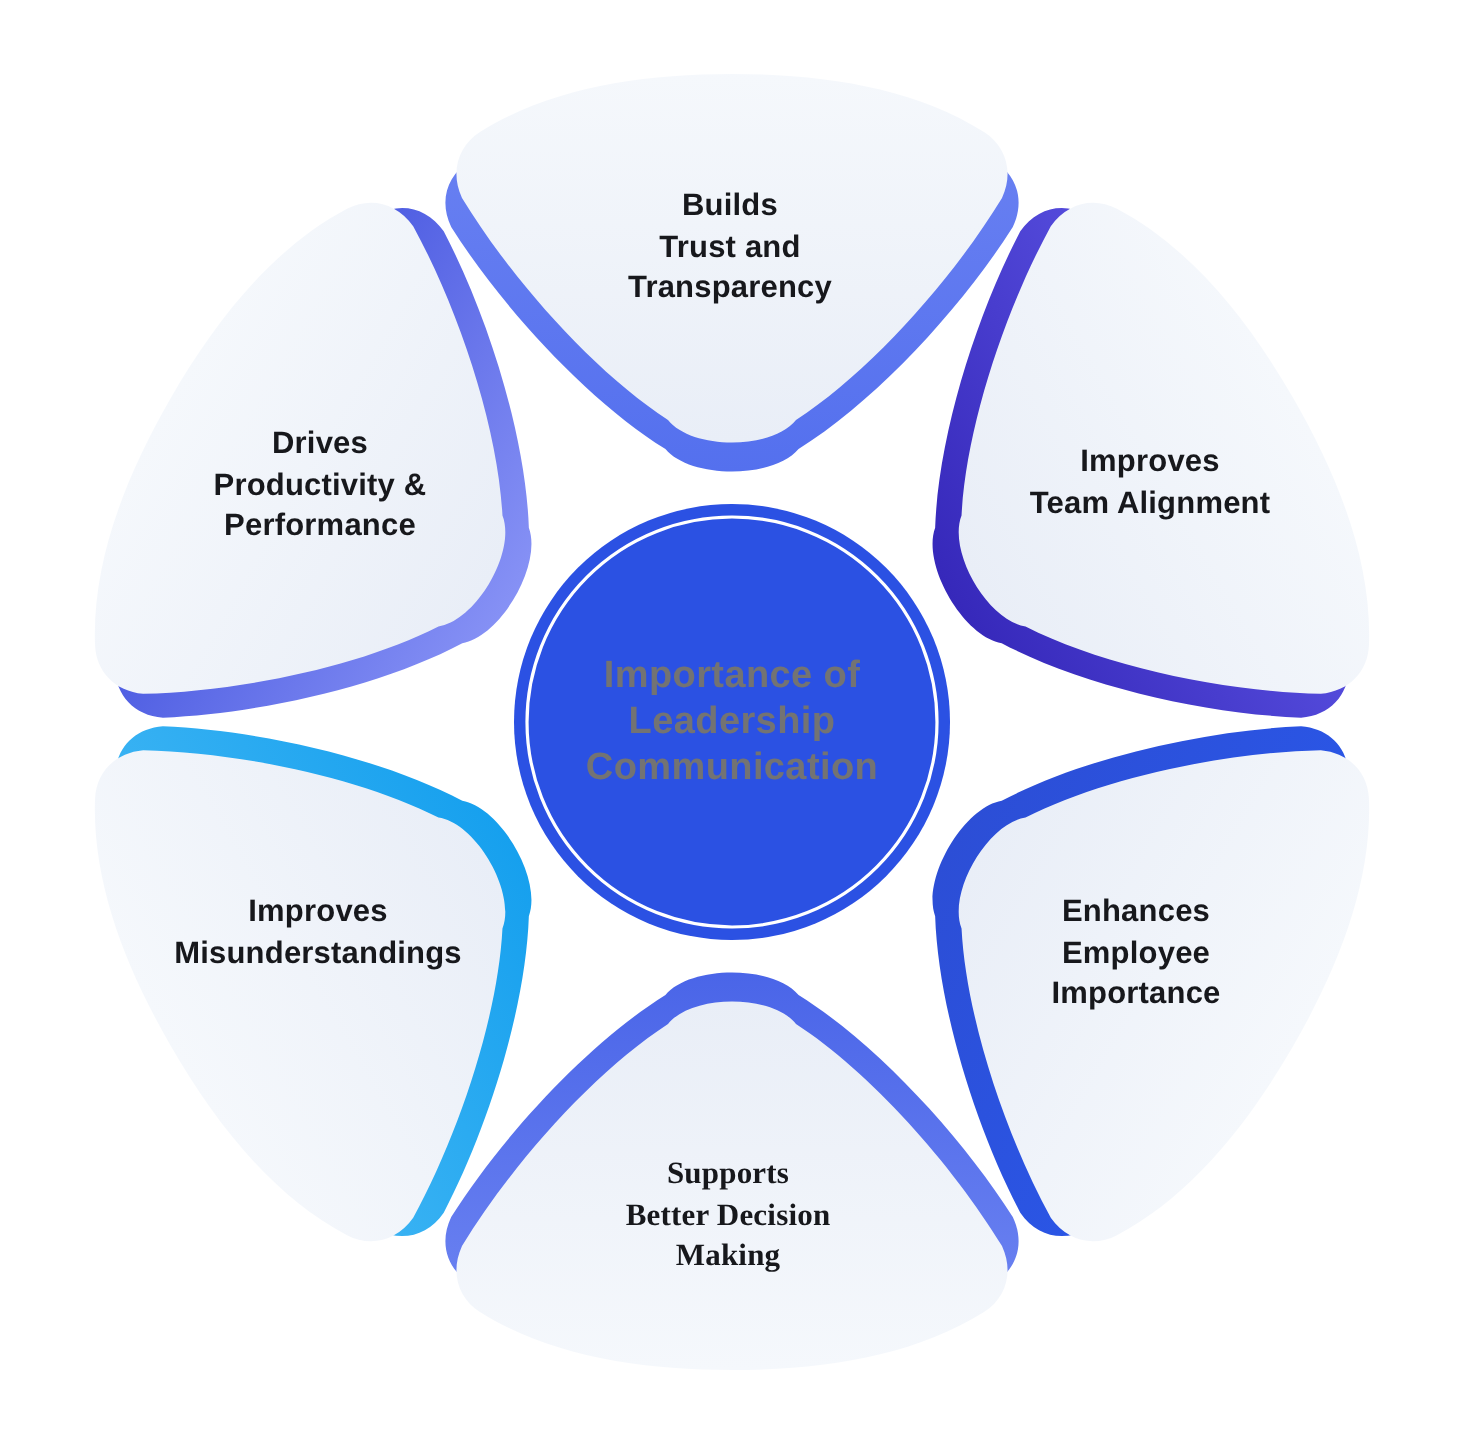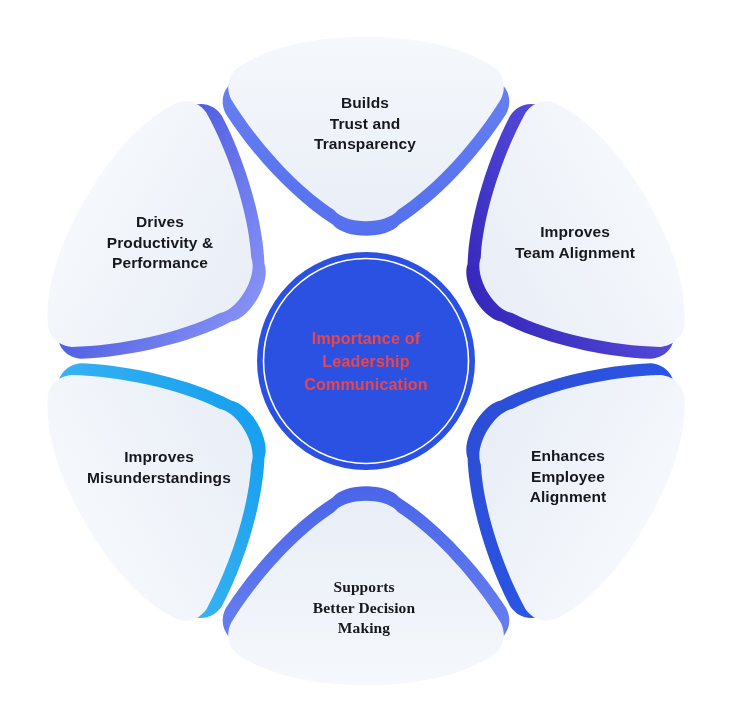--- a/index.html
+++ b/index.html
@@ -11,25 +11,25 @@
     transform:translate(-50%,-50%);
     text-align:center;
     white-space:pre-line;
     font-size:15.5px;
     line-height:20.5px;
     font-weight:600;
     letter-spacing:.1px;
     color:#17181c;
   }
   .lbl-center{
-    font-size:16px;
+    font-size:19px;
     line-height:23px;
     font-weight:600;
     letter-spacing:.2px;
-    color:#ef4444;
+    color:#737373;
   }
   .p-top{left:365px;top:124px;}
   .p-tr{left:575px;top:242px;}
   .p-br{left:568px;top:477px;}
   .p-bottom{left:364px;top:608px;font-family:Liberation Serif, serif;}
   .p-bl{left:159px;top:467px;}
   .p-tl{left:160px;top:243px;}
   .p-center{left:366px;top:361px;}
 </style>
 </head>
@@ -110,21 +110,21 @@
     </g>
   </svg>
 
   <div class="lbl p-top">Builds
 Trust and
 Transparency</div>
   <div class="lbl p-tr">Improves
 Team Alignment</div>
   <div class="lbl p-br">Enhances
 Employee
-Alignment</div>
+Importance</div>
   <div class="lbl p-bottom">Supports
 Better Decision
 Making</div>
   <div class="lbl p-bl">Improves
 Misunderstandings</div>
   <div class="lbl p-tl">Drives
 Productivity &amp;
 Performance</div>
 
   <div class="lbl lbl-center p-center">Importance of

